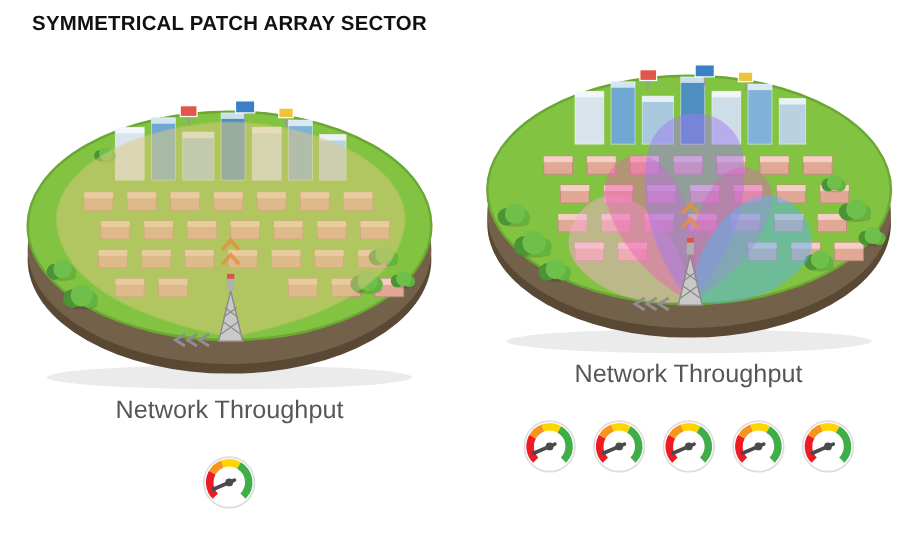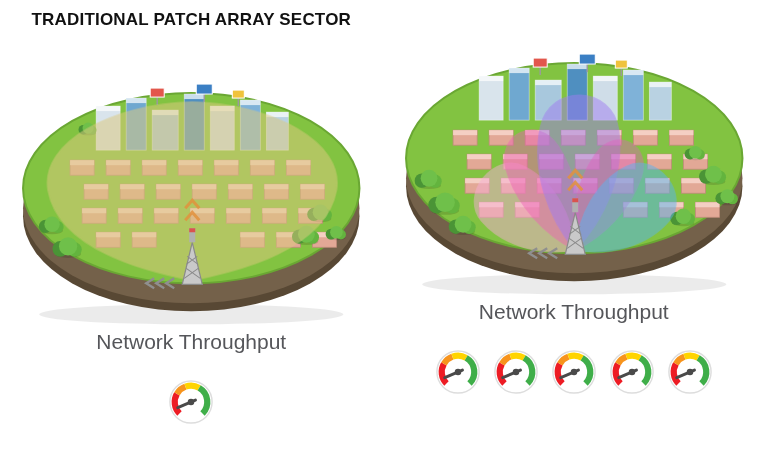--- a/index.html
+++ b/index.html
@@ -11,21 +11,21 @@
   .tp-label{font-size:21px;color:#55565a;margin:2px 0 24px 0;text-align:center;}
   .gauge-row{display:flex;gap:12px;justify-content:center;align-items:center;min-height:48px;}
   .gauge{width:46px;height:46px;}
 </style>
 </head>
 <body>
 
 <div class="page">
 
   <section class="panel">
-    <h2 class="panel-title">TRADITIONAL PATCH ARRAY SECTOR</h2>
+    <h2 class="panel-title">SYMMETRICAL PATCH ARRAY SECTOR</h2>
     <div class="scene">
       <svg viewBox="0 0 382 296">
         <ellipse cx="191" cy="282" rx="152" ry="10" fill="rgba(0,0,0,0.08)"></ellipse>
         <ellipse cx="191" cy="184" rx="168" ry="95" fill="#584834"></ellipse>
         <ellipse cx="191" cy="176" rx="168" ry="95" fill="#74614a"></ellipse>
         <ellipse cx="191" cy="156" rx="168" ry="95" fill="#82c341" stroke="#6aa733" stroke-width="2"></ellipse>
         <g id="city-0">
             <rect x="96" y="74" width="24" height="44" fill="#d9e4ec" stroke="rgba(255,255,255,0.5)" stroke-width="0.8"></rect>
             <rect x="96" y="74" width="24" height="5" fill="rgba(255,255,255,0.7)"></rect>
             <rect x="126" y="66" width="20" height="52" fill="#6fa8d0" stroke="rgba(255,255,255,0.5)" stroke-width="0.8"></rect>

